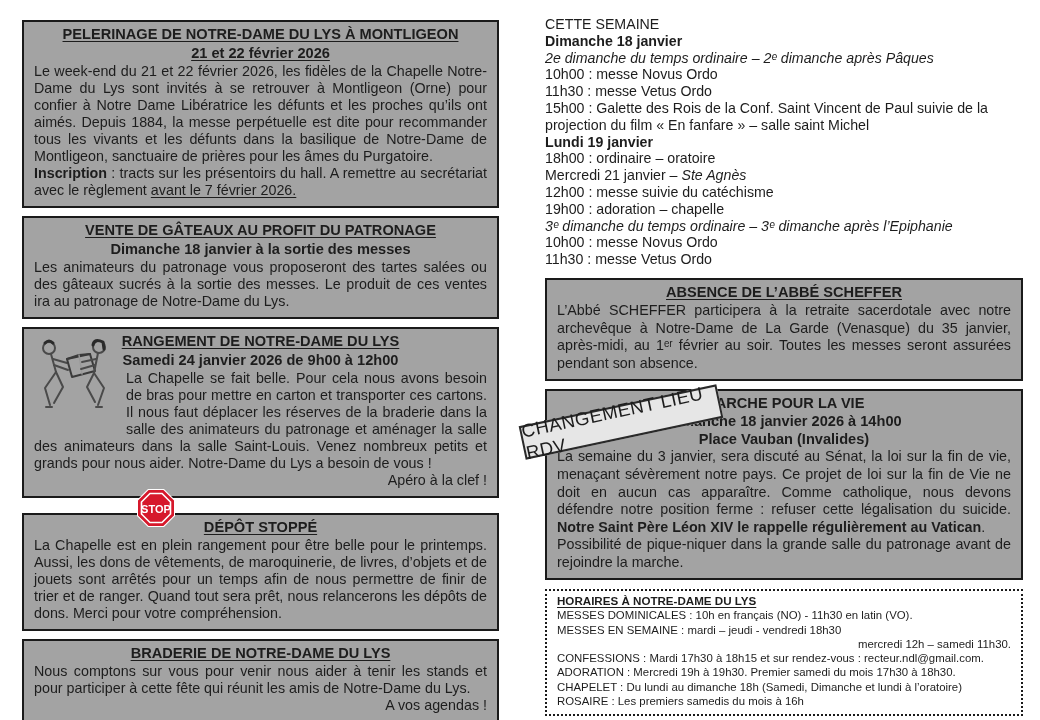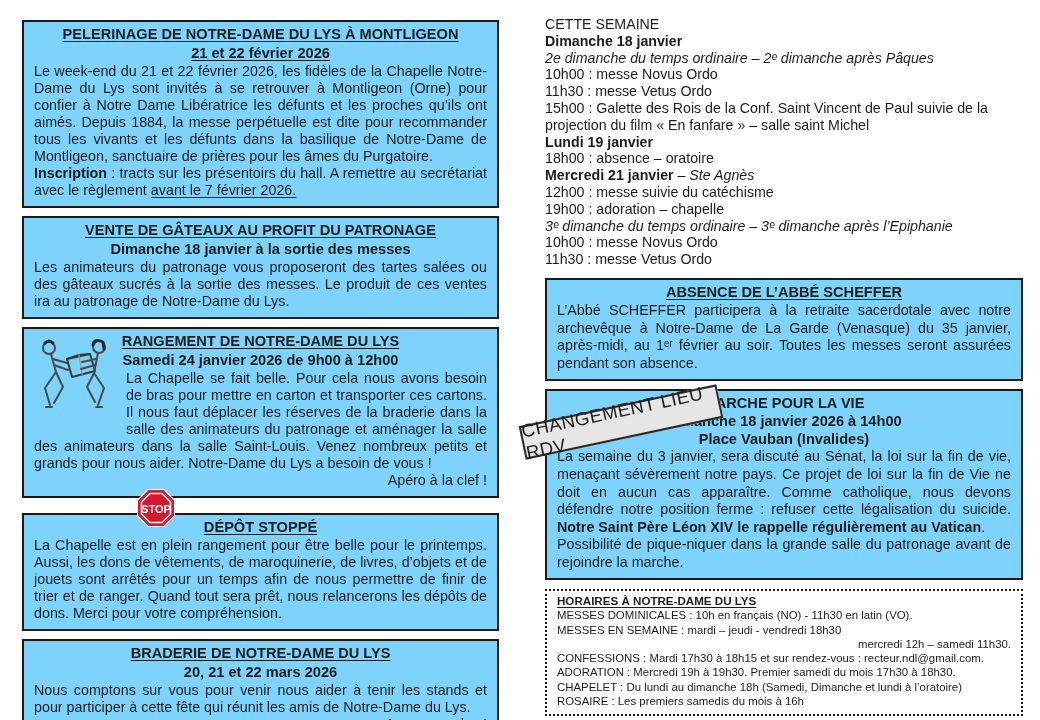--- a/index.html
+++ b/index.html
@@ -11,21 +11,21 @@
     color:#1d1d1d;
     overflow:hidden;
   }
   .col-left{position:absolute;left:22px;top:20px;width:477px;}
   .col-right{position:absolute;left:545px;top:16px;width:478px;}
 
   .nbox{
     border:2px solid #1a1a1a;
     padding:3px 10px 7px 10px;
     box-sizing:border-box;
-    background:#7dd3fc;
+    background:#a3a3a3;
   }
   .nbox + .nbox{margin-top:8px;}
 
   .btitle{
     text-align:center;font-weight:700;font-size:14.6px;line-height:19px;
     text-decoration:underline;text-underline-offset:2px;text-decoration-thickness:1.4px;
   }
   .bsub{text-align:center;font-weight:700;font-size:14.6px;line-height:19px;}
   .bbody{font-size:14.3px;line-height:17px;text-align:justify;}
   .bfooter{font-size:14.3px;line-height:17px;text-align:right;}
@@ -135,39 +135,38 @@
         <polygon points="12.6,2 27.4,2 38,12.6 38,27.4 27.4,38 12.6,38 2,27.4 2,12.6" fill="#d6182b"></polygon>
         <polygon points="14,5.5 26,5.5 34.5,14 34.5,26 26,34.5 14,34.5 5.5,26 5.5,14" fill="none" stroke="#ffffff" stroke-width="1.6"></polygon>
         <text x="20" y="24.5" text-anchor="middle" font-family="Liberation Sans, sans-serif" font-size="11" font-weight="bold" fill="#ffffff">STOP</text>
       </svg>
       <div class="btitle">DÉPÔT STOPPÉ</div>
       <div class="bbody">La Chapelle est en plein rangement pour être belle pour le printemps. Aussi, les dons de vêtements, de maroquinerie, de livres, d’objets et de jouets sont arrêtés pour un temps afin de nous permettre de finir de trier et de ranger. Quand tout sera prêt, nous relancerons les dépôts de dons. Merci pour votre compréhension.</div>
     </div>
 
     <div class="nbox">
       <div class="btitle">BRADERIE DE NOTRE-DAME DU LYS</div>
-      <div class="bsub">20, 21 et 22 mars 2026</div>
       <div class="bbody">Nous comptons sur vous pour venir nous aider à tenir les stands et pour participer à cette fête qui réunit les amis de Notre-Dame du Lys.</div>
       <div class="bfooter">A vos agendas !</div>
     </div>
 
   </div>
 
   <div class="col-right">
 
     <div class="week">
         <div class="wline"><span style="font-weight: 400;">CETTE SEMAINE</span></div>
         <div class="wline"><span style="font-weight: 700;">Dimanche 18 janvier</span></div>
         <div class="wline"><span style="font-style: italic;">2e dimanche du temps ordinaire – 2ᵉ dimanche après Pâques</span></div>
         <div class="wline"><span>10h00 : messe Novus Ordo</span></div>
         <div class="wline"><span>11h30 : messe Vetus Ordo</span></div>
         <div class="wline"><span>15h00 : Galette des Rois de la Conf. Saint Vincent de Paul suivie de la projection du film « En fanfare » – salle saint Michel</span></div>
         <div class="wline"><span style="font-weight: 700;">Lundi 19 janvier</span></div>
-        <div class="wline"><span>18h00 : absence – oratoire</span></div>
-        <div class="wline"><span style="font-weight: 700;">Mercredi 21 janvier </span><span style="font-style: italic;">– Ste Agnès</span></div>
+        <div class="wline"><span>18h00 : ordinaire – oratoire</span></div>
+        <div class="wline"><span style="font-weight: 400;">Mercredi 21 janvier </span><span style="font-style: italic;">– Ste Agnès</span></div>
         <div class="wline"><span>12h00 : messe suivie du catéchisme</span></div>
         <div class="wline"><span>19h00 : adoration – chapelle</span></div>
         <div class="wline"><span style="font-style: italic;">3ᵉ dimanche du temps ordinaire – 3ᵉ dimanche après l’Epiphanie</span></div>
         <div class="wline"><span>10h00 : messe Novus Ordo</span></div>
         <div class="wline"><span>11h30 : messe Vetus Ordo</span></div>
       </div>
 
     <div class="nbox box-absence">
       <div class="btitle">ABSENCE DE L’ABBÉ SCHEFFER</div>
       <div class="bbody">L’Abbé SCHEFFER participera à la retraite sacerdotale avec notre archevêque à Notre-Dame de La Garde (Venasque) du 35 janvier, après-midi, au 1ᵉʳ février au soir. Toutes les messes seront assurées pendant son absence.</div>

